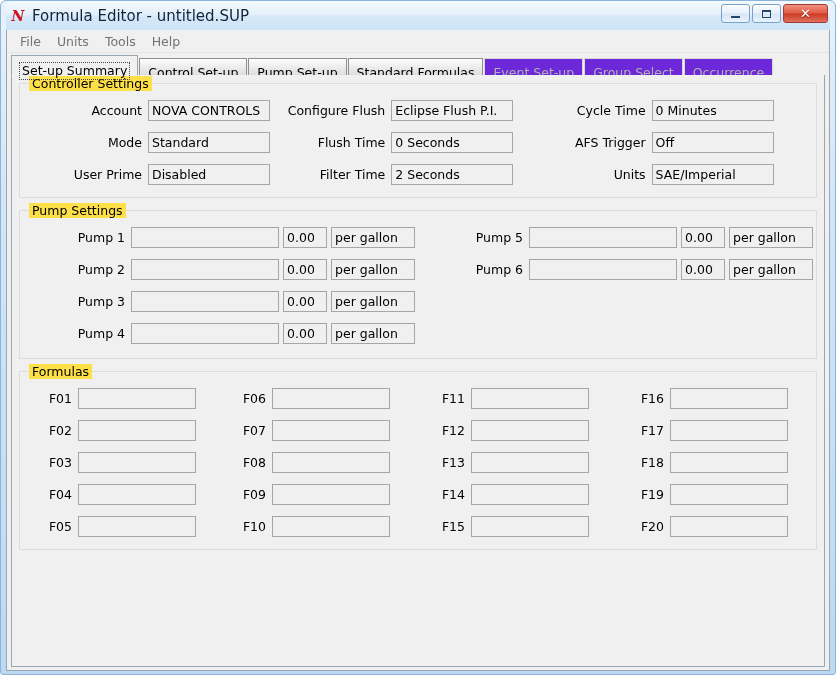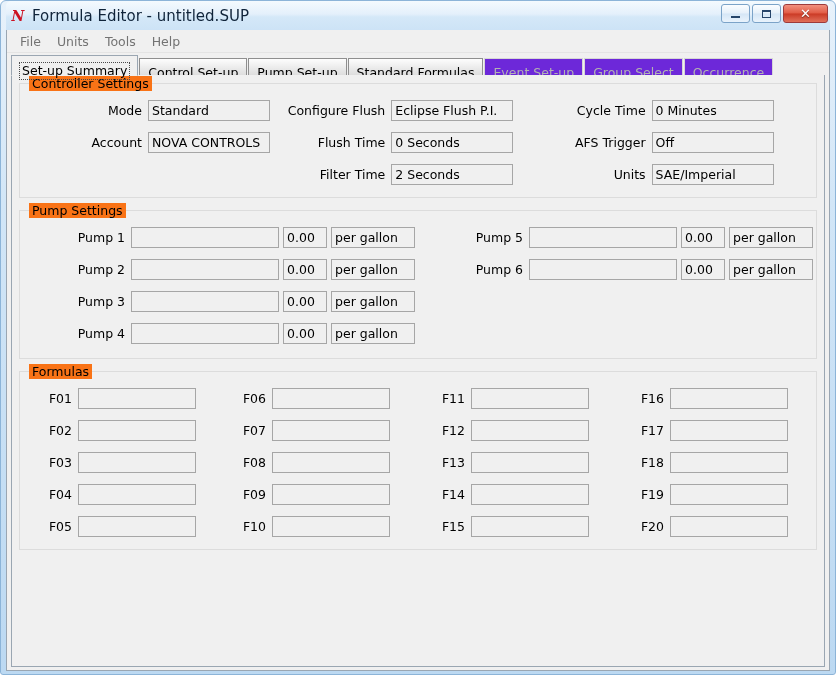--- a/index.html
+++ b/index.html
@@ -202,21 +202,21 @@
     border: 1px solid #dcdcdc;
     border-top: 1px solid #dcdcdc;
     margin: 0 0 12px 0;
     padding: 0;
     box-sizing: border-box;
   }
   .group-title {
     position: absolute;
     top: -8px;
     left: 9px;
-    background: #f97316;
+    background: #fde047;
     padding: 0 3px;
     font-size: 12.5px;
     color: #000;
     white-space: nowrap;
   }
   .group-body {
     padding: 16px 0 12px 0;
   }
 
   
@@ -325,26 +325,30 @@
     </div>
 
     <div class="tabpage">
 
       <div class="groupbox" id="controller-group">
         <div class="group-title">Controller Settings</div>
         <div class="group-body cols">
 
           <div class="col cs-col c1">
             <div class="field-row">
+              <div class="flabel">Account</div>
+              <div class="tbox">NOVA CONTROLS</div>
+            </div>
+            <div class="field-row">
               <div class="flabel">Mode</div>
               <div class="tbox">Standard</div>
             </div>
             <div class="field-row">
-              <div class="flabel">Account</div>
-              <div class="tbox">NOVA CONTROLS</div>
+              <div class="flabel">User Prime</div>
+              <div class="tbox">Disabled</div>
             </div>
           </div>
 
           <div class="col cs-col c2">
             <div class="field-row">
               <div class="flabel">Configure Flush</div>
               <div class="tbox">Eclipse Flush P.I.</div>
             </div>
             <div class="field-row">
               <div class="flabel">Flush Time</div>

